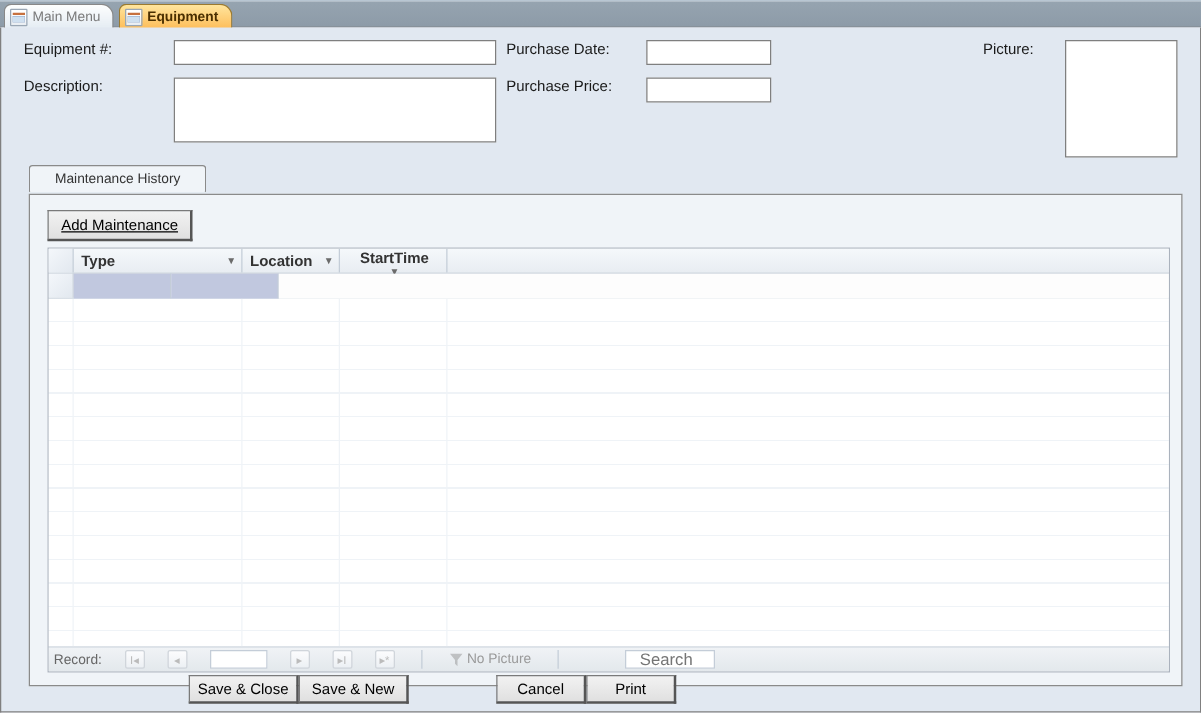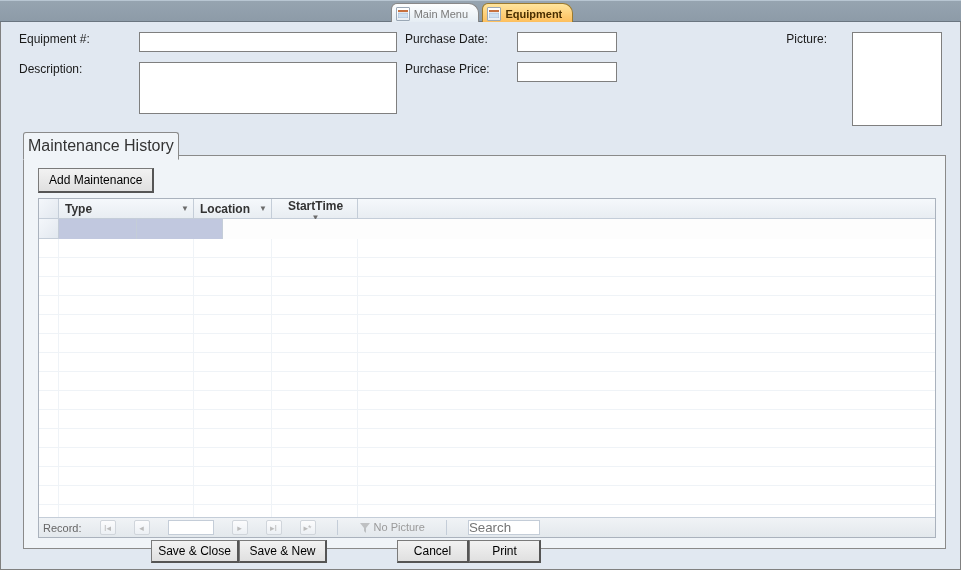--- a/index.html
+++ b/index.html
@@ -13,21 +13,20 @@
     height: 571px;
     overflow: hidden;
   }
   .tab-strip {
     background: linear-gradient(to bottom, #96A4B0, #8D9BA8);
     height: 22px;
     border-top: 1px solid #b8c6d2;
     border-bottom: 1px solid #6a7580;
     position: relative;
     padding-left: 3px;
-    text-align: center;
   }
   .tab {
     display: inline-flex;
     align-items: center;
     height: 20px;
     margin-top: 2px;
     padding: 0 10px 0 4px;
     border-top-left-radius: 6px;
     border-top-right-radius: 10px;
     border: 1px solid #888;
@@ -93,42 +92,43 @@
   }
   .row { display:flex; align-items:flex-start; margin-bottom: 10px;}
   .sub-tab-wrap {
     position: absolute;
     left: 22px; top: 110px;
   }
   .sub-tab {
     background: #f0f4f8;
     border: 1px solid #8a8a8a;
     border-bottom: 1px solid #f0f4f8;
-    padding: 4px 4px;
-    font-size: 16px;
+    padding: 4px 20px;
+    font-size: 11px;
     border-top-left-radius: 3px;
     border-top-right-radius: 3px;
     display: inline-block;
     position: relative;
     z-index: 2;
   }
   .sub-panel {
     position: absolute;
     left: 22px; right: 14px; top: 133px; height: 394px;
     background: #f0f4f8;
     border: 1px solid #8a8a8a;
   }
   .add-btn {
     position: absolute; left: 14px; top: 12px;
     background: linear-gradient(to bottom,#f2f2f2,#e0e0e0);
     border: 1px solid #7a7a7a;
     border-right: 2px solid #555; border-bottom: 2px solid #555;
     padding: 4px 10px;
     font-family: inherit; font-size: 12px;
     cursor: pointer;
+    text-decoration: underline;
   }
   .grid {
     position: absolute; left: 14px; right: 9px; top: 42px; bottom: 10px;
     background: #fff;
     border: 1px solid #aab2bd;
     display: flex; flex-direction: column;
   }
   .grid-head {
     display:flex; height: 20px; background: linear-gradient(to bottom,#f5f8fb,#e8edf2);
     border-bottom: 1px solid #c4cdd8;
@@ -176,21 +176,21 @@
     font-size:9px;
   }
   .nav-box {
     width:46px; height:15px; background:#fff; border:1px solid #c4cdd8;
   }
   .nav-sep {
     width:1px; height:15px; background:#c4cdd8; margin:0 3px;
   }
   .search-box {
     width:72px; height:15px; background:#fff; border:1px solid #c4cdd8;
-    color:#bbb; padding:0 0; font-style:normal;
+    color:#bbb; padding:0 11px; font-style:normal;margin-left:32px;
   }
   .bottom-btns {
     position:absolute; left:0; right:0; bottom: 6px;
     display:flex; gap:0; padding-left: 150px;
   }
   .bottom-btns .bbtn {
     background: linear-gradient(to bottom,#f2f2f2,#e0e0e0);
     border:1px solid #7a7a7a;
     border-right:2px solid #555; border-bottom:2px solid #555;
     padding: 3px 0;

